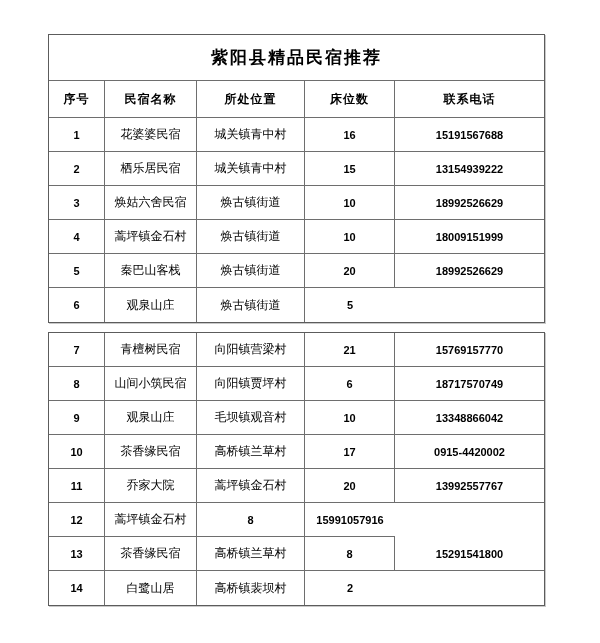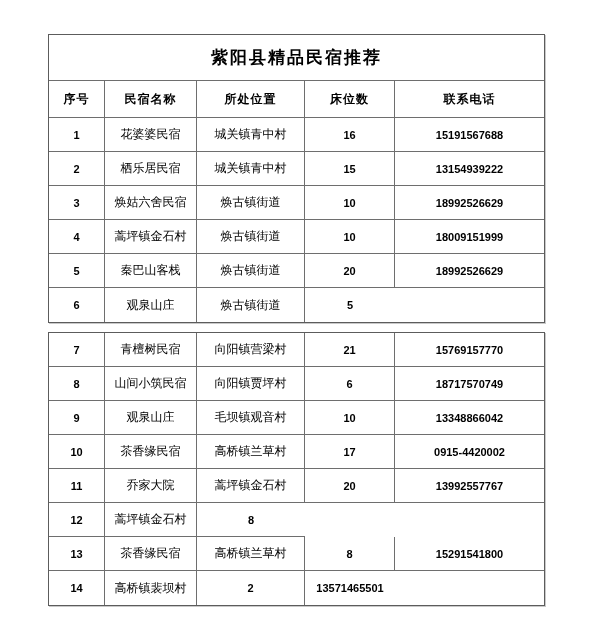--- a/index.html
+++ b/index.html
@@ -153,30 +153,31 @@
         <div class="cell num">11</div>
         <div class="cell zh">乔家大院</div>
         <div class="cell zh">蒿坪镇金石村</div>
         <div class="cell num">20</div>
         <div class="cell num">13992557767</div>
       </div>
       <div class="row data-row">
         <div class="cell num">12</div>
         <div class="cell zh">蒿坪镇金石村</div>
         <div class="cell num">8</div>
+        <div class="cell num">15991057916</div>
       </div>
       <div class="row data-row">
         <div class="cell num">13</div>
         <div class="cell zh">茶香缘民宿</div>
         <div class="cell zh">高桥镇兰草村</div>
         <div class="cell num">8</div>
         <div class="cell num">15291541800</div>
       </div>
       <div class="row data-row">
         <div class="cell num">14</div>
+        <div class="cell zh">白鹭山居</div>
         <div class="cell zh">高桥镇裴坝村</div>
         <div class="cell num">2</div>
-        <div class="cell num">13571465501</div>
       </div>
     </div>
 
   </div>
 </div>
 
 </body></html>

